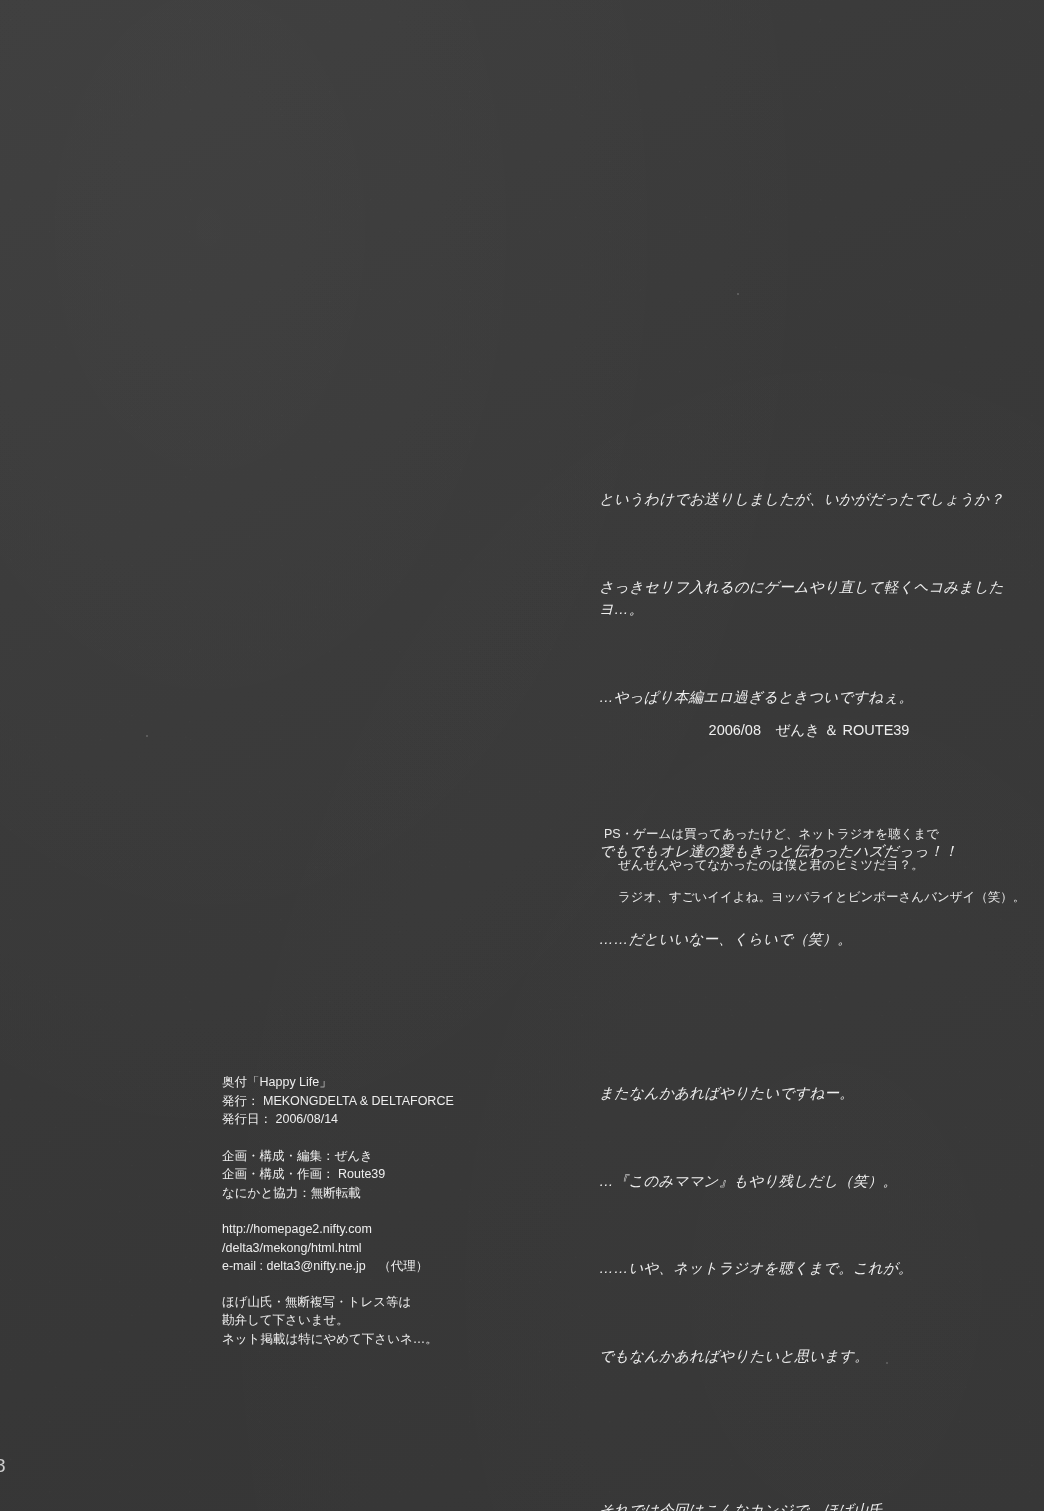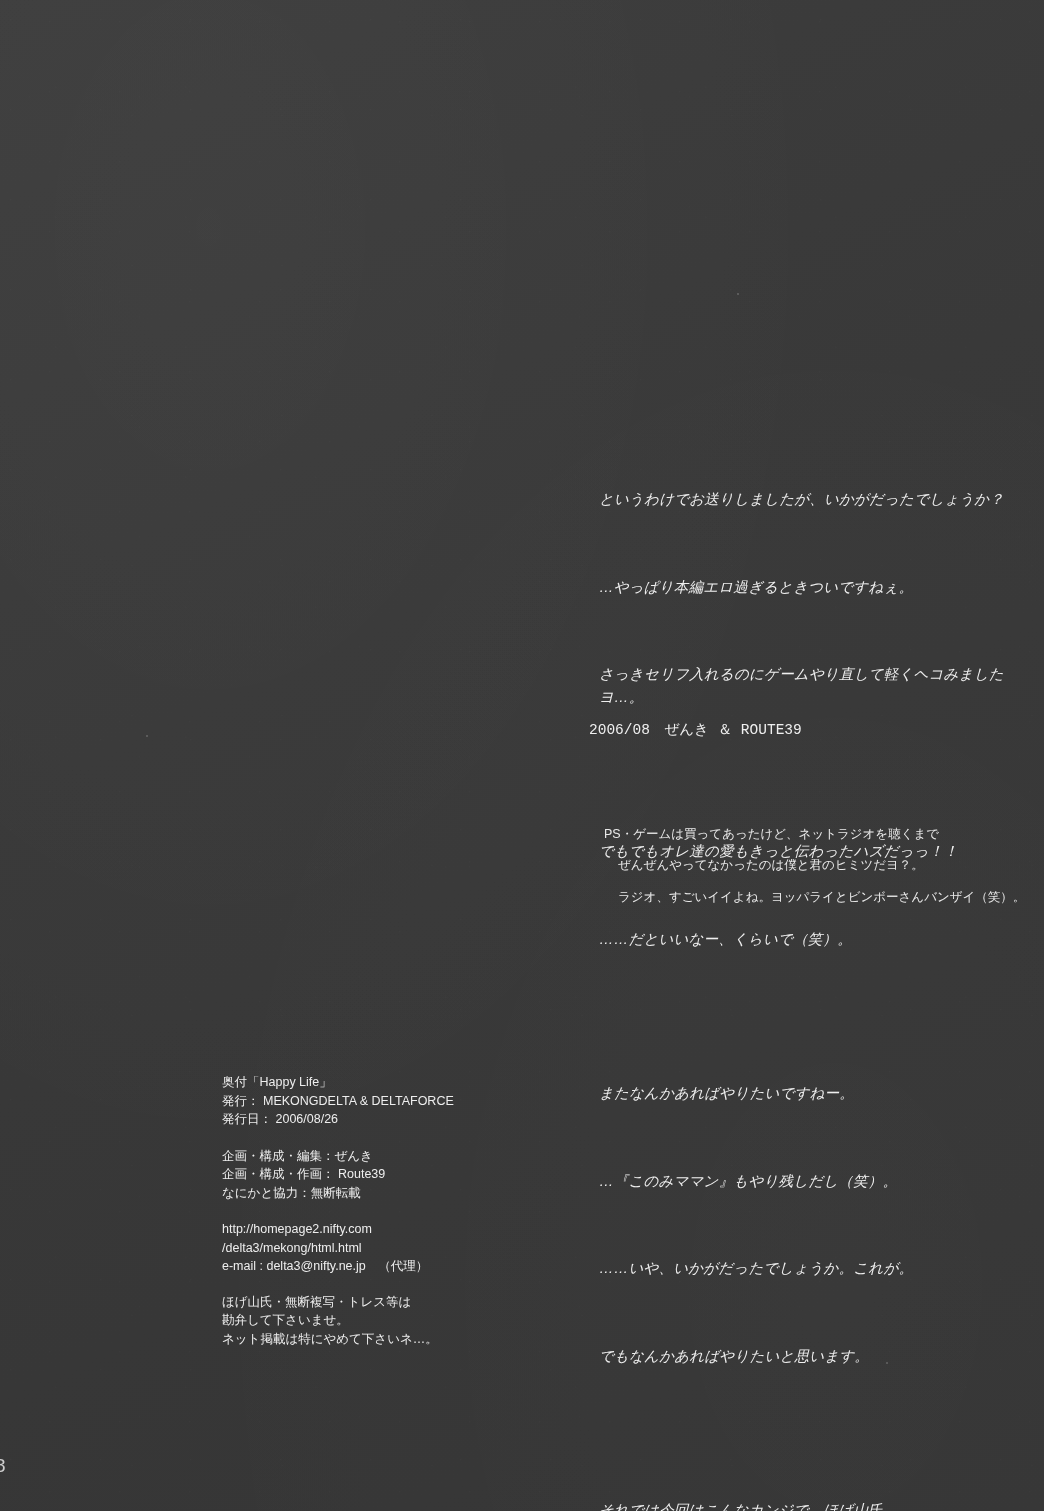--- a/index.html
+++ b/index.html
@@ -52,25 +52,24 @@
     font-style: italic;
   }
   .afterword .gap {
     height: 22px;
   }
   .signature {
     position: absolute;
     left: 589px;
     top: 719px;
     width: 440px;
-    text-align: left;
+    text-align: center;
     font-size: 14.5px;
     line-height: 22px;
     color: #efefef;
-    font-family: Liberation Mono, monospace;
   }
   .ps {
     position: absolute;
     left: 604px;
     top: 812px;
     width: 430px;
     font-size: 12.5px;
     line-height: 19px;
     color: #eaeaea;
   }
@@ -117,46 +116,46 @@
 <div class="page">
   <div class="grain"></div>
 
   <div class="speck" style="left:737px; top:293px; width:2px; height:2px;"></div>
   <div class="speck" style="left:327px; top:1268px; width:3px; height:3px;"></div>
   <div class="speck" style="left:886px; top:1362px; width:2px; height:2px;"></div>
   <div class="speck" style="left:146px; top:735px; width:2px; height:2px;"></div>
 
   <div class="afterword">
     <p>というわけでお送りしましたが、いかがだったでしょうか？</p>
+    <p>さっきセリフ入れるのにゲームやり直して軽くヘコみましたヨ…。</p>
     <p>…やっぱり本編エロ過ぎるときついですねぇ。</p>
-    <p>さっきセリフ入れるのにゲームやり直して軽くヘコみましたヨ…。</p>
     <div class="gap"></div>
     <p>でもでもオレ達の愛もきっと伝わったハズだっっ！！</p>
     <p>……だといいなー、くらいで（笑）。</p>
     <div class="gap"></div>
     <p>またなんかあればやりたいですねー。</p>
     <p>…『このみママン』もやり残しだし（笑）。</p>
-    <p>……いや、いかがだったでしょうか。これが。</p>
+    <p>……いや、ネットラジオを聴くまで。これが。</p>
     <p>でもなんかあればやりたいと思います。</p>
     <div class="gap"></div>
     <p>それでは今回はこんなカンジで。ほげ山氏。</p>
   </div>
 
   <div class="signature">2006/08　ぜんき ＆ ROUTE39</div>
 
   <div class="ps">
     <p>PS・ゲームは買ってあったけど、ネットラジオを聴くまで</p>
     <p class="indent">ぜんぜんやってなかったのは僕と君のヒミツだヨ？。</p>
     <p class="indent">ラジオ、すごいイイよね。ヨッパライとビンボーさんバンザイ（笑）。</p>
   </div>
 
   <div class="colophon">
     <p class="block">奥付「Happy Life」</p>
     <p class="block">発行： MEKONGDELTA &amp; DELTAFORCE</p>
-    <p class="block">発行日： 2006/08/26</p>
+    <p class="block">発行日： 2006/08/14</p>
     <div class="spacer"></div>
     <p class="block">企画・構成・編集：ぜんき</p>
     <p class="block">企画・構成・作画： Route39</p>
     <p class="block">なにかと協力：無断転載</p>
     <div class="spacer"></div>
     <p class="block">http://homepage2.nifty.com</p>
     <p class="block">/delta3/mekong/html.html</p>
     <p class="block">e-mail : delta3@nifty.ne.jp　（代理）</p>
     <div class="spacer-sm"></div>
     <p class="block">ほげ山氏・無断複写・トレス等は</p>

